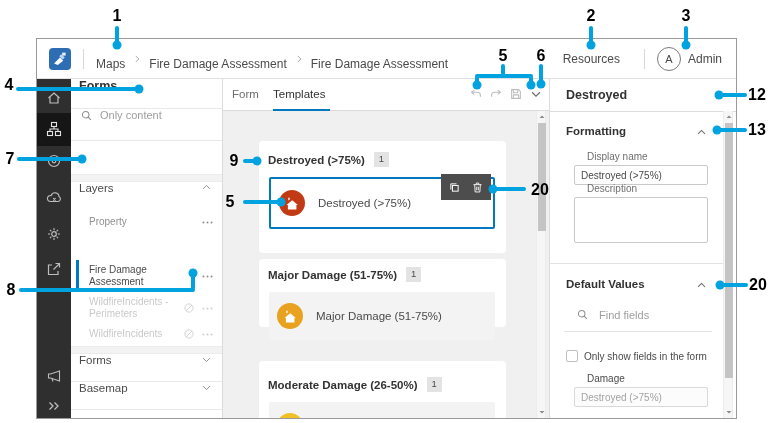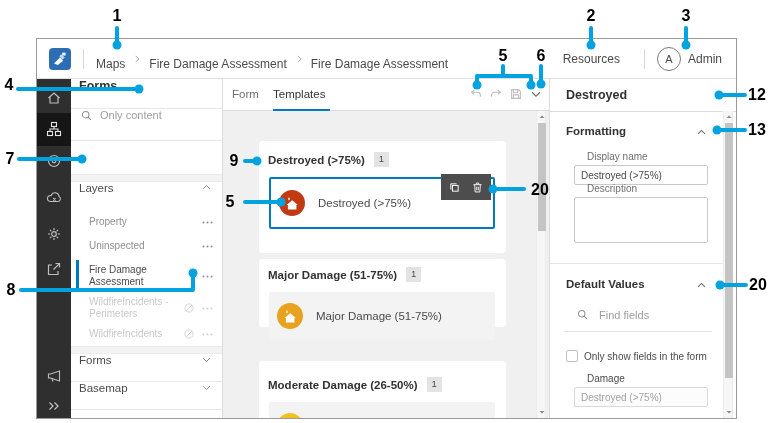--- a/index.html
+++ b/index.html
@@ -199,28 +199,20 @@
         </div>
 
         <div class="layer" style="top:131px;height:24px">
           <span class="nm">Property</span>
           <svg class="dots" viewBox="0 0 16 16">
             <circle cx="3" cy="8" r="1.2" fill="currentColor"></circle>
               <circle cx="8" cy="8" r="1.2" fill="currentColor"></circle>
               <circle cx="13" cy="8" r="1.2" fill="currentColor"></circle>
             </svg>
         </div>
-        <div class="layer" style="top:155px;height:24px">
-          <span class="nm">Uninspected</span>
-          <svg class="dots" viewBox="0 0 16 16">
-            <circle cx="3" cy="8" r="1.2" fill="currentColor"></circle>
-              <circle cx="8" cy="8" r="1.2" fill="currentColor"></circle>
-              <circle cx="13" cy="8" r="1.2" fill="currentColor"></circle>
-            </svg>
-        </div>
         <div class="selbar" style="top:181px;height:32px"></div>
         <div class="layer" style="top:179px;height:36px">
           <span class="nm sel">Fire Damage Assessment</span>
           <svg class="dots" viewBox="0 0 16 16">
             <circle cx="3" cy="8" r="1.2" fill="currentColor"></circle>
               <circle cx="8" cy="8" r="1.2" fill="currentColor"></circle>
               <circle cx="13" cy="8" r="1.2" fill="currentColor"></circle>
             </svg>
         </div>
         <div class="layer" style="top:215px;height:28px">

